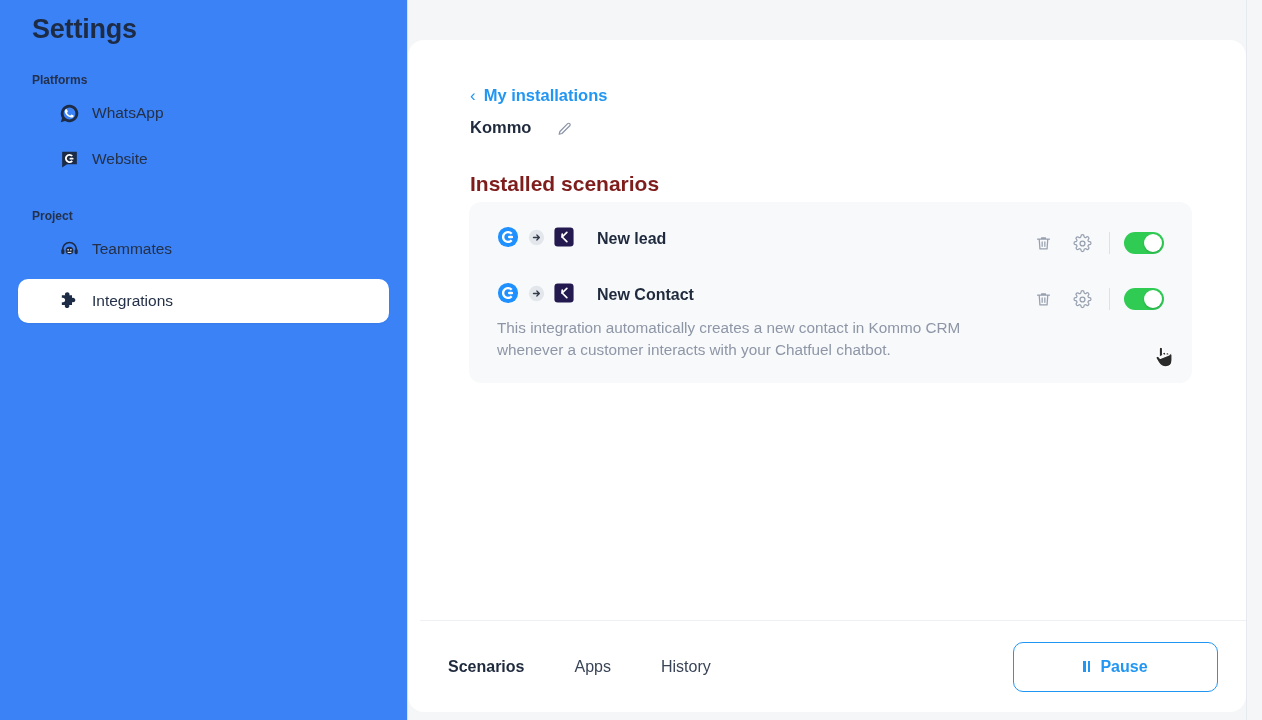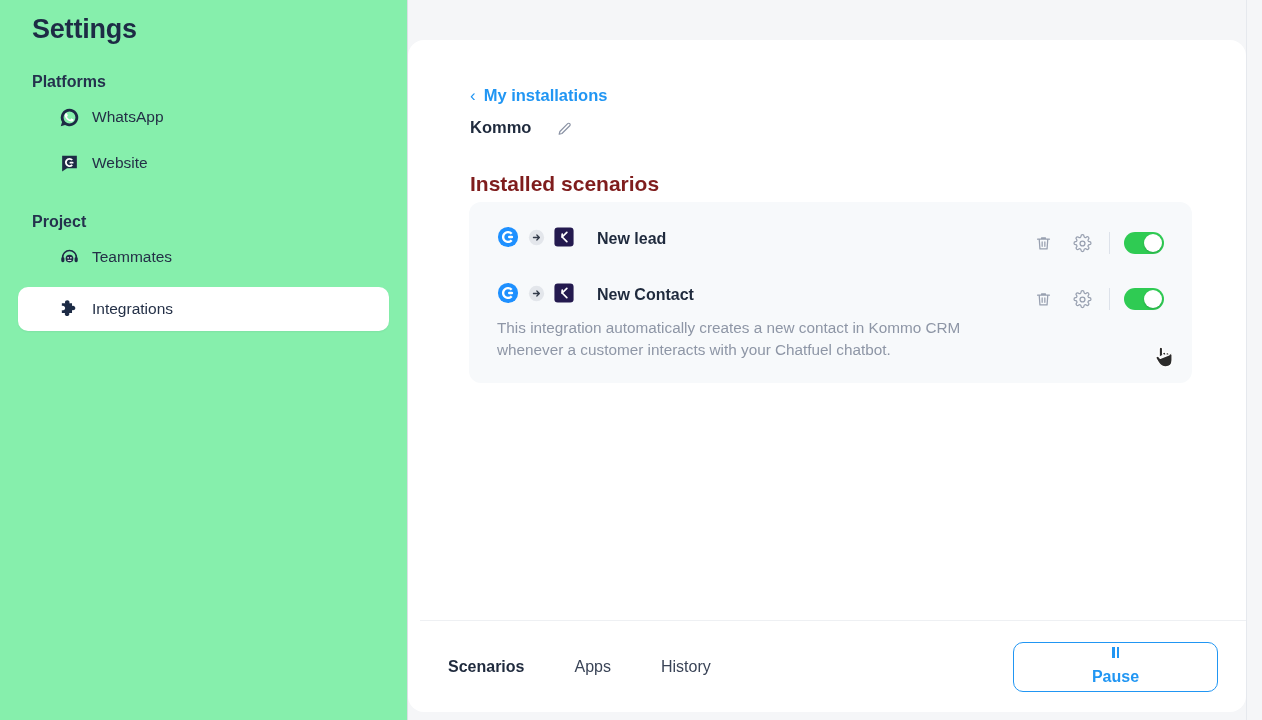--- a/index.html
+++ b/index.html
@@ -7,32 +7,32 @@
     width: 1262px; height: 720px;
     font-family: "Liberation Sans", sans-serif;
     background: #f5f6f8;
     overflow: hidden;
   }
   #app { position: relative; width: 1262px; height: 720px; display: flex; }
 
   
   .sidebar {
     width: 408px; height: 720px;
-    background: #86efac;
+    background: #3b82f6;
     border-right: 1px solid #dcdfe5;
     padding: 0;
     flex: 0 0 408px;
     position: relative;
   }
   .settings-title {
     font-size: 27px; font-weight: bold; color: #1d2b45;
     padding: 14px 0 0 32px; letter-spacing: -0.2px;
   }
   .nav-group-label {
-    font-size: 16px; font-weight: bold; color: #24314d;
+    font-size: 12px; font-weight: bold; color: #24314d;
     padding-left: 32px; margin-top: 28px; margin-bottom: 4px;
   }
   .nav-item {
     height: 44px; margin: 2px 18px; padding-left: 40px;
     display: flex; align-items: center; gap: 12px;
     border-radius: 10px; cursor: pointer;
   }
   .nav-item.active { background: #ffffff; box-shadow: 0 1px 2px rgba(20,30,55,.06); margin-top: 8px; }
   .nav-item .nav-icon { width: 22px; height: 22px; display: flex; align-items: center; justify-content: center; color: #1d2b45; flex: 0 0 22px; }
   .nav-item .nav-label { font-size: 15.5px; color: #243047; }
@@ -93,21 +93,21 @@
     display: flex; align-items: center; padding: 0 28px;
   }
   .tabs { display: flex; align-items: center; gap: 0; }
   .tab { font-size: 16px; color: #3a4457; cursor: pointer; padding: 6px 0; }
   .tab.active { font-weight: bold; color: #1f2a3d; }
   .tab + .tab { margin-left: 50px; }
   .footer-spacer { flex: 1 1 auto; }
   .pause-btn {
     display: flex; align-items: center; justify-content: center; gap: 10px;
     width: 205px; height: 50px; border: 1px solid #2196f3; border-radius: 10px;
-    color: #2196f3; font-size: 16px; font-weight: bold; background: #fff; cursor: pointer; flex-direction: column;
+    color: #2196f3; font-size: 16px; font-weight: bold; background: #fff; cursor: pointer;
   }
   .pause-glyph { display: inline-flex; gap: 2px; }
   .pause-glyph i { display: block; width: 2.5px; height: 11px; background: #2196f3; }
 
   
   .scroll-strip { position: absolute; right: 0; top: 0; width: 16px; height: 720px; background: #f5f6f8; border-left: 1px solid #e6e9ee; }
 
   
   .cursor { position: absolute; left: 1152px; top: 344px; width: 22px; height: 26px; pointer-events: none; }
 </style>

